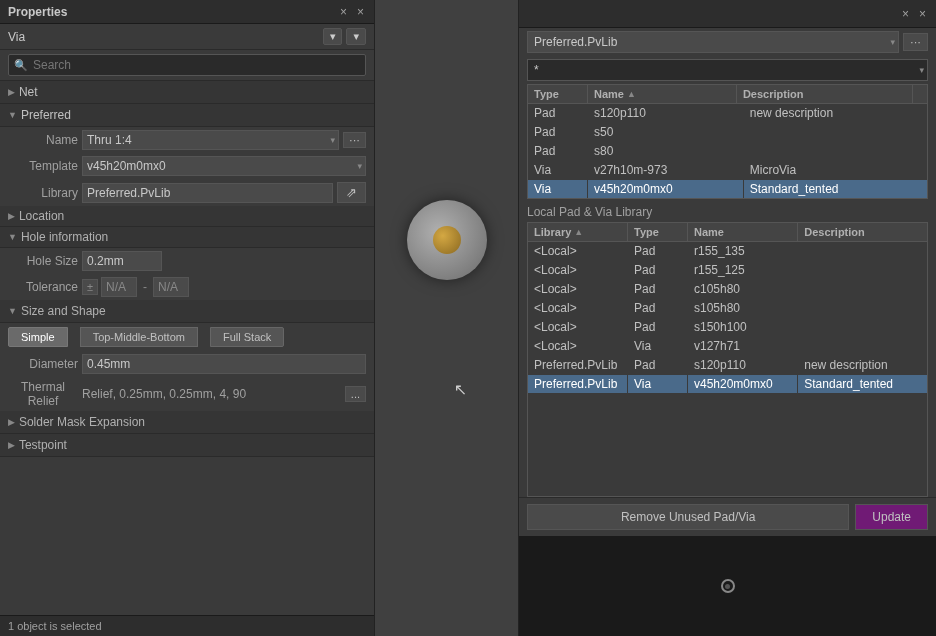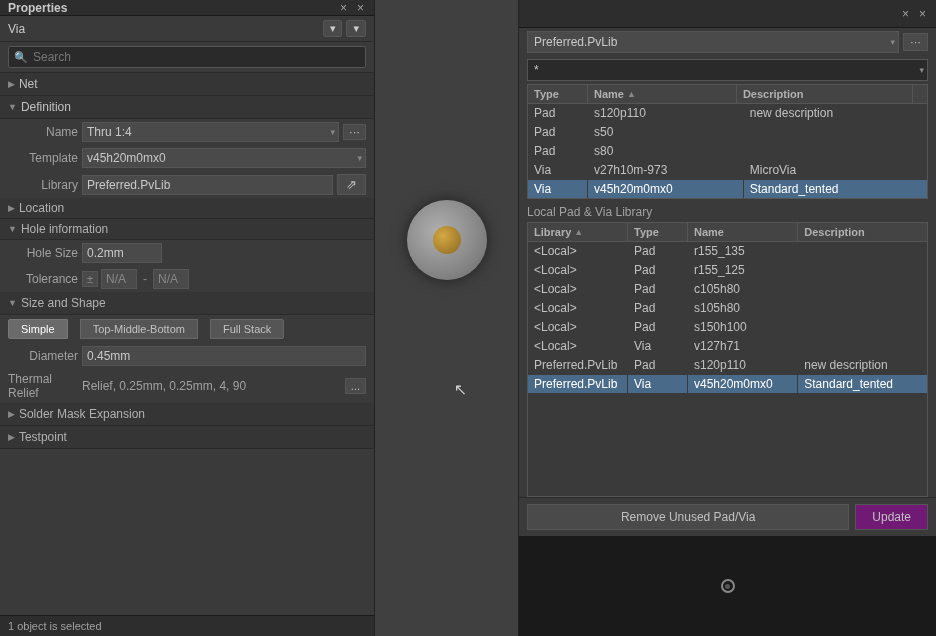--- a/index.html
+++ b/index.html
@@ -25,21 +25,21 @@
       flex-shrink: 0;
     }
 
     .panel-header {
       background: #2d2d2d;
       padding: 5px 8px;
       display: flex;
       align-items: center;
       justify-content: space-between;
       border-bottom: 1px solid #1a1a1a;
-      height: 16px;
+      height: 24px;
     }
     .panel-header-title {
       color: #c8c8c8;
       font-size: 12px;
       font-weight: bold;
     }
     .panel-header-controls {
       display: flex;
       gap: 6px;
       align-items: center;
@@ -290,21 +290,21 @@
     }
     .thermal-row {
       display: flex;
       align-items: center;
       padding: 3px 8px;
       gap: 4px;
     }
     .thermal-label {
       color: #a0a0a0;
       width: 70px;
-      text-align: left;
+      text-align: center;
       font-size: 12px;
     }
     .thermal-value {
       color: #a0a0a0;
       font-size: 12px;
       flex: 1;
     }
 
     .solder-section {
       display: flex;
@@ -669,21 +669,21 @@
     </div>
   </div>
 
   <div class="section-header">
     <span class="triangle">▶</span>
     <span>Net</span>
   </div>
 
   <div class="section-header">
     <span class="triangle">▼</span>
-    <span>Definition</span>
+    <span>Preferred</span>
   </div>
 
   <div class="field-row">
     <span class="field-label">Name</span>
     <div class="select-wrapper">
       <select>
         <option>Thru 1:4</option>
       </select>
       <span class="select-arrow">▾</span>
     </div>

